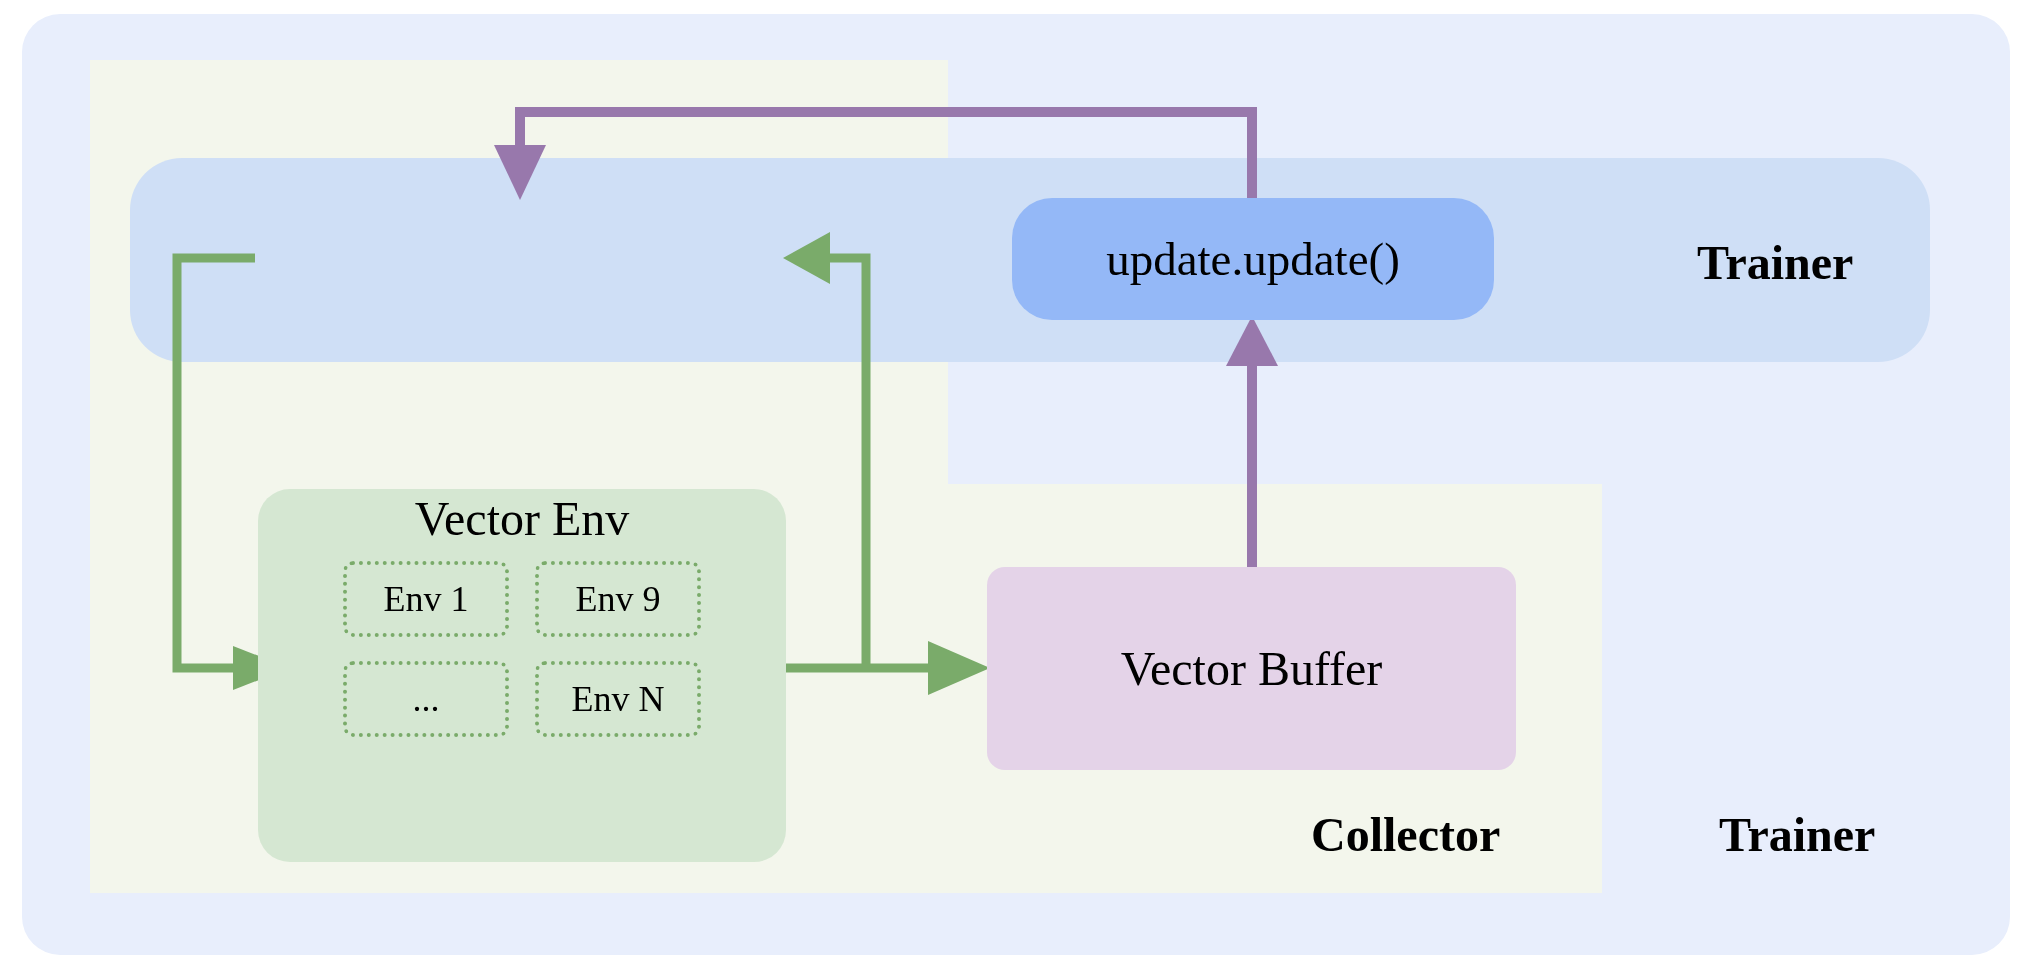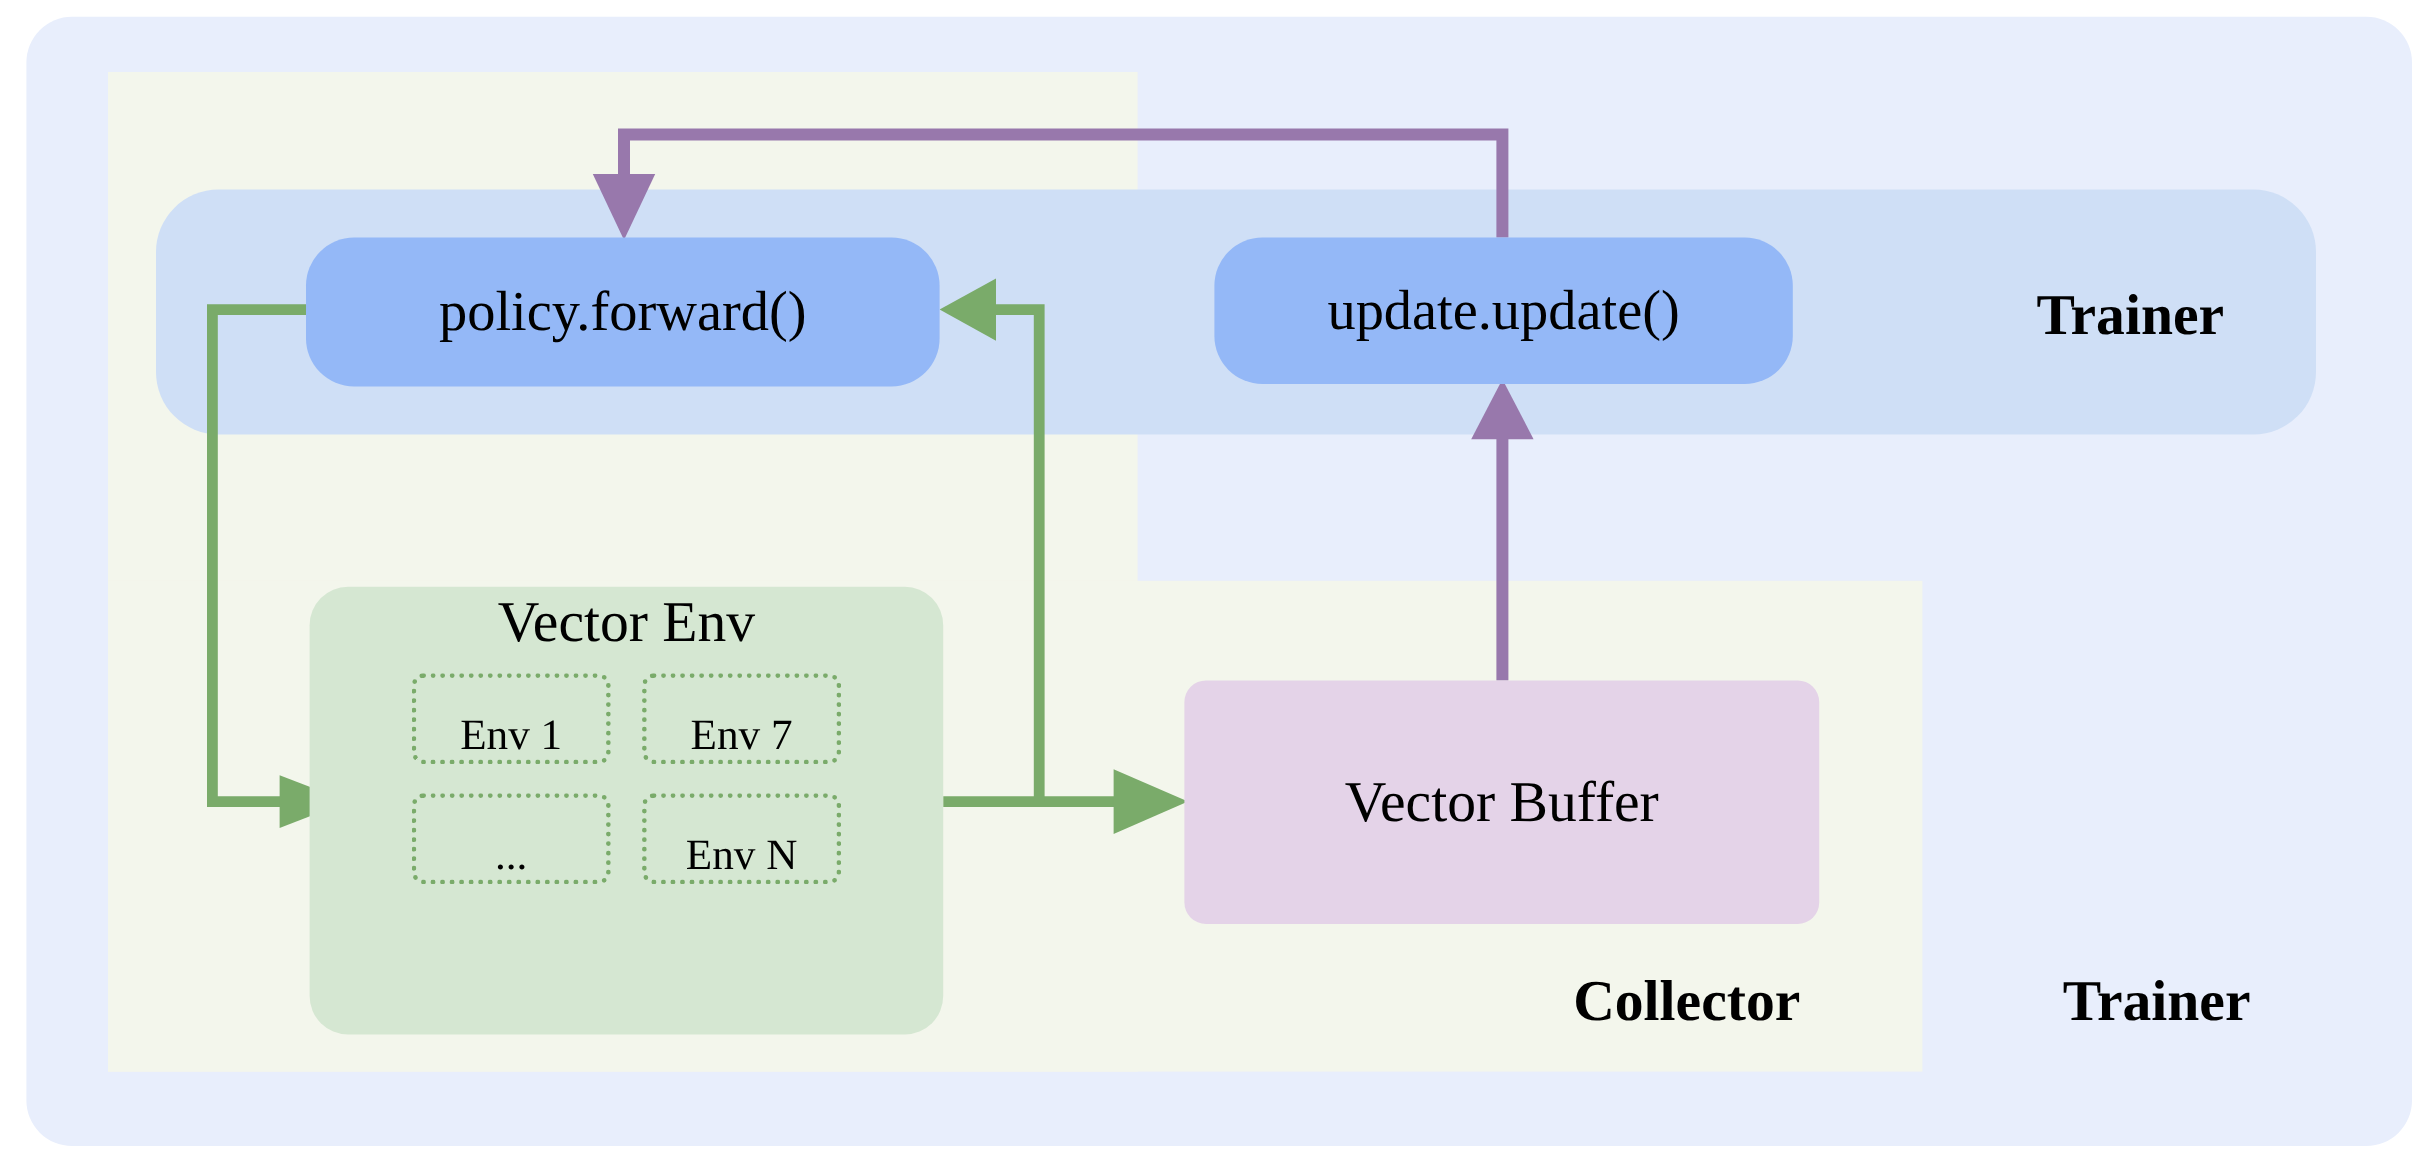--- a/index.html
+++ b/index.html
@@ -111,21 +111,21 @@
     display: grid;
     grid-template-columns: 166px 166px;
     grid-template-rows: 76px 76px;
     gap: 24px 26px;
   }
 
   .env-cell {
     border: 4px dotted #7aab6a;
     border-radius: 10px;
     display: flex;
-    align-items: flex-end;
+    align-items: center;
     justify-content: center;
     font-size: 36px;
     box-sizing: border-box;
     background: transparent;
   }
 
   #vector-buffer-node {
     left: 987px;
     top: 567px;
     width: 529px;
@@ -190,36 +190,33 @@
       <path d="M 1252 567 L 1252 360" fill="none" stroke="#9878ac" stroke-width="10"></path>
       <polygon points="1226,366 1252,316 1278,366" fill="#9878ac"></polygon>
     </g>
 
     <g>
       <path d="M 1252 198 L 1252 112 L 520 112 L 520 150" fill="none" stroke="#9878ac" stroke-width="10"></path>
       <polygon points="494,145 520,200 546,145" fill="#9878ac"></polygon>
     </g>
   </svg>
 
-  <div class="node" id="policy-forward-node">
-    <span>policy.forward()</span>
-  </div>
 
   <div class="node" id="policy-update-node">
     <span>update.update()</span>
   </div>
 
   <div class="node" id="vector-env-node">
     <div id="vector-env-title">Vector Env</div>
     <div id="env-grid">
       <div class="env-cell">
         <span>Env 1</span>
       </div>
       <div class="env-cell">
-        <span>Env 7</span>
+        <span>Env 9</span>
       </div>
       <div class="env-cell">
         <span>...</span>
       </div>
       <div class="env-cell">
         <span>Env N</span>
       </div>
     </div>
   </div>
 

